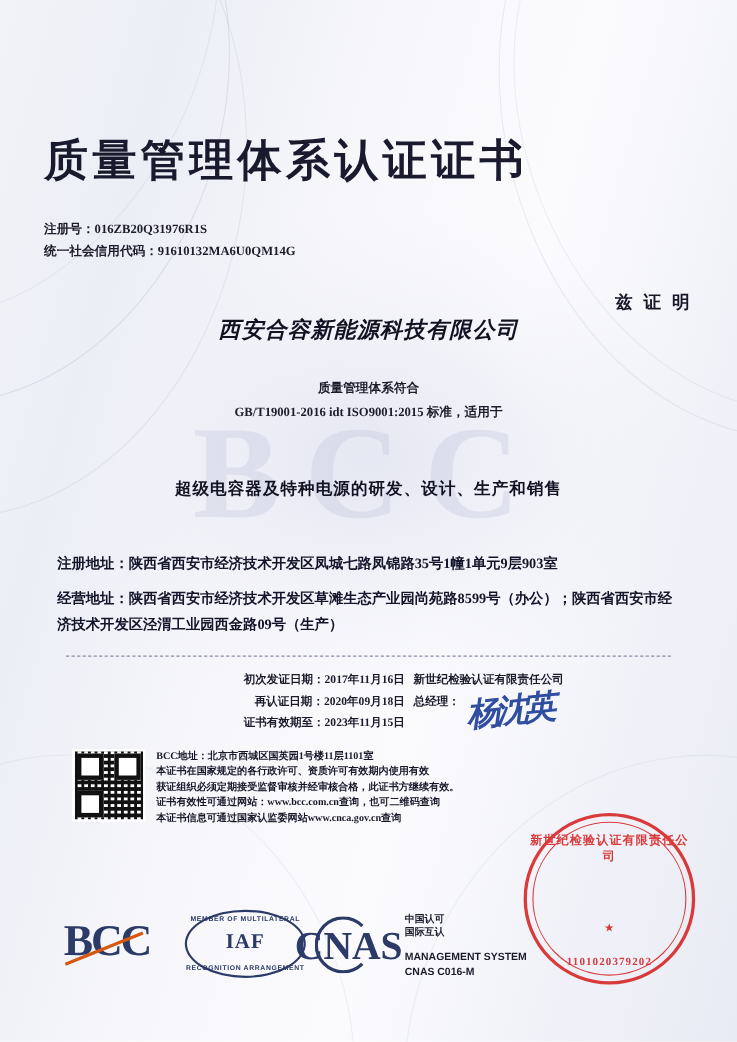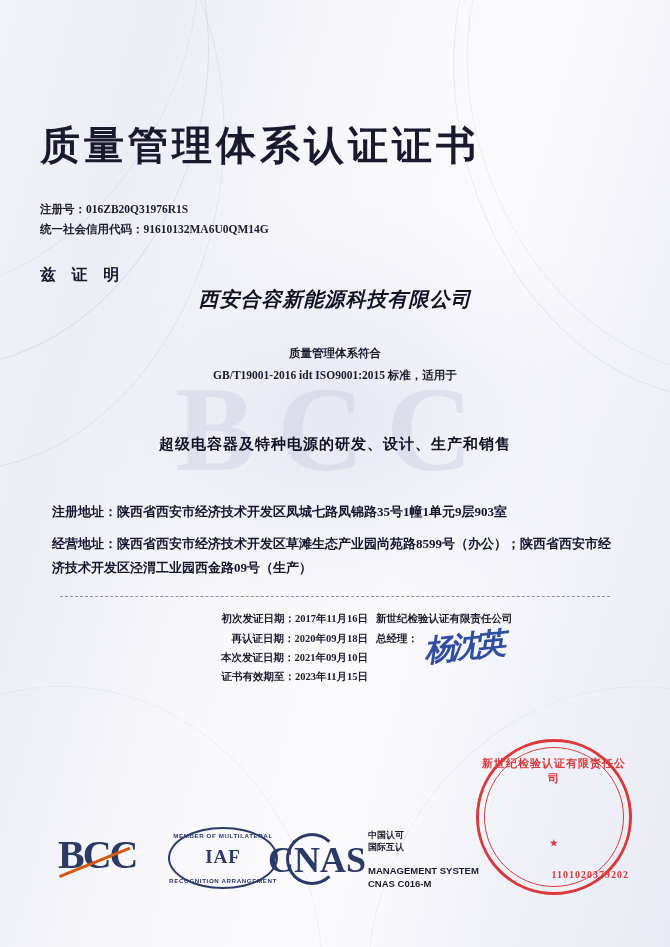--- a/index.html
+++ b/index.html
@@ -74,23 +74,23 @@
     text-align: left;
     margin-top: 26px;
     font-family: "Liberation Serif", serif;
     font-size: 11.5px;
     color: #1c1c2a;
     line-height: 1.75;
     font-weight: bold;
   }
 
   .hereby {
-    text-align: left;
+    text-align: right;
     margin-top: 26px;
-    font-family: Liberation Mono, monospace;
+    font-family: Liberation Serif, serif;
     font-size: 16px;
     font-weight: bold;
     letter-spacing: 3px;
     color: #17172a;
   }
 
   .company {
     text-align: center;
     font-family: "Liberation Serif", serif;
     font-size: 20px;
@@ -355,21 +355,21 @@
     font-family: "Liberation Serif", serif;
     font-size: 11px;
     color: #d62222;
     letter-spacing: 1px;
     font-weight: bold;
   }
   .seal-bottom-text {
     position: absolute;
     left: 0; right: 0;
     bottom: 12px;
-    text-align: right;
+    text-align: center;
     font-family: "Liberation Serif", serif;
     font-size: 10px;
     color: #d62222;
     letter-spacing: 1px;
     font-weight: bold;
   }
   .seal-mid-text {
     position: absolute;
     left: 0; right: 0;
     top: 96px;
@@ -433,33 +433,42 @@
 
     <div class="dates-block">
       <div class="dates-left">
         <div>
           <span>初次发证日期：</span><span>2017年11月16日</span>
         </div>
         <div>
           <span>再认证日期：</span><span>2020年09月18日</span>
         </div>
         <div>
-          <span>本次发证日期：</span><span>2021年09月10日</span>
-        </div>
-        <div>
           <span>证书有效期至：</span><span>2023年11月15日</span>
         </div>
       </div>
       <div class="dates-right">
         <div>新世纪检验认证有限责任公司</div>
         <div>总经理：</div>
         <div class="signature">杨沈英</div>
       </div>
     </div>
 
+    <div class="footer-block">
+      <div class="qr">
+          <div class="qr-b"></div>
+        </div>
+      <div class="legal">
+        <div>BCC地址：北京市西城区国英园1号楼11层1101室</div>
+        <div>本证书在国家规定的各行政许可、资质许可有效期内使用有效</div>
+        <div>获证组织必须定期接受监督审核并经审核合格，此证书方继续有效。</div>
+        <div>证书有效性可通过网站：www.bcc.com.cn查询，也可二维码查询</div>
+        <div>本证书信息可通过国家认监委网站www.cnca.gov.cn查询</div>
+      </div>
+    </div>
 
   </div>
 
   <div class="logos">
     <div class="logo-bcc">
       <span>BCC</span>
       <span class="slash"></span>
     </div>
 
     <div class="logo-iaf">

